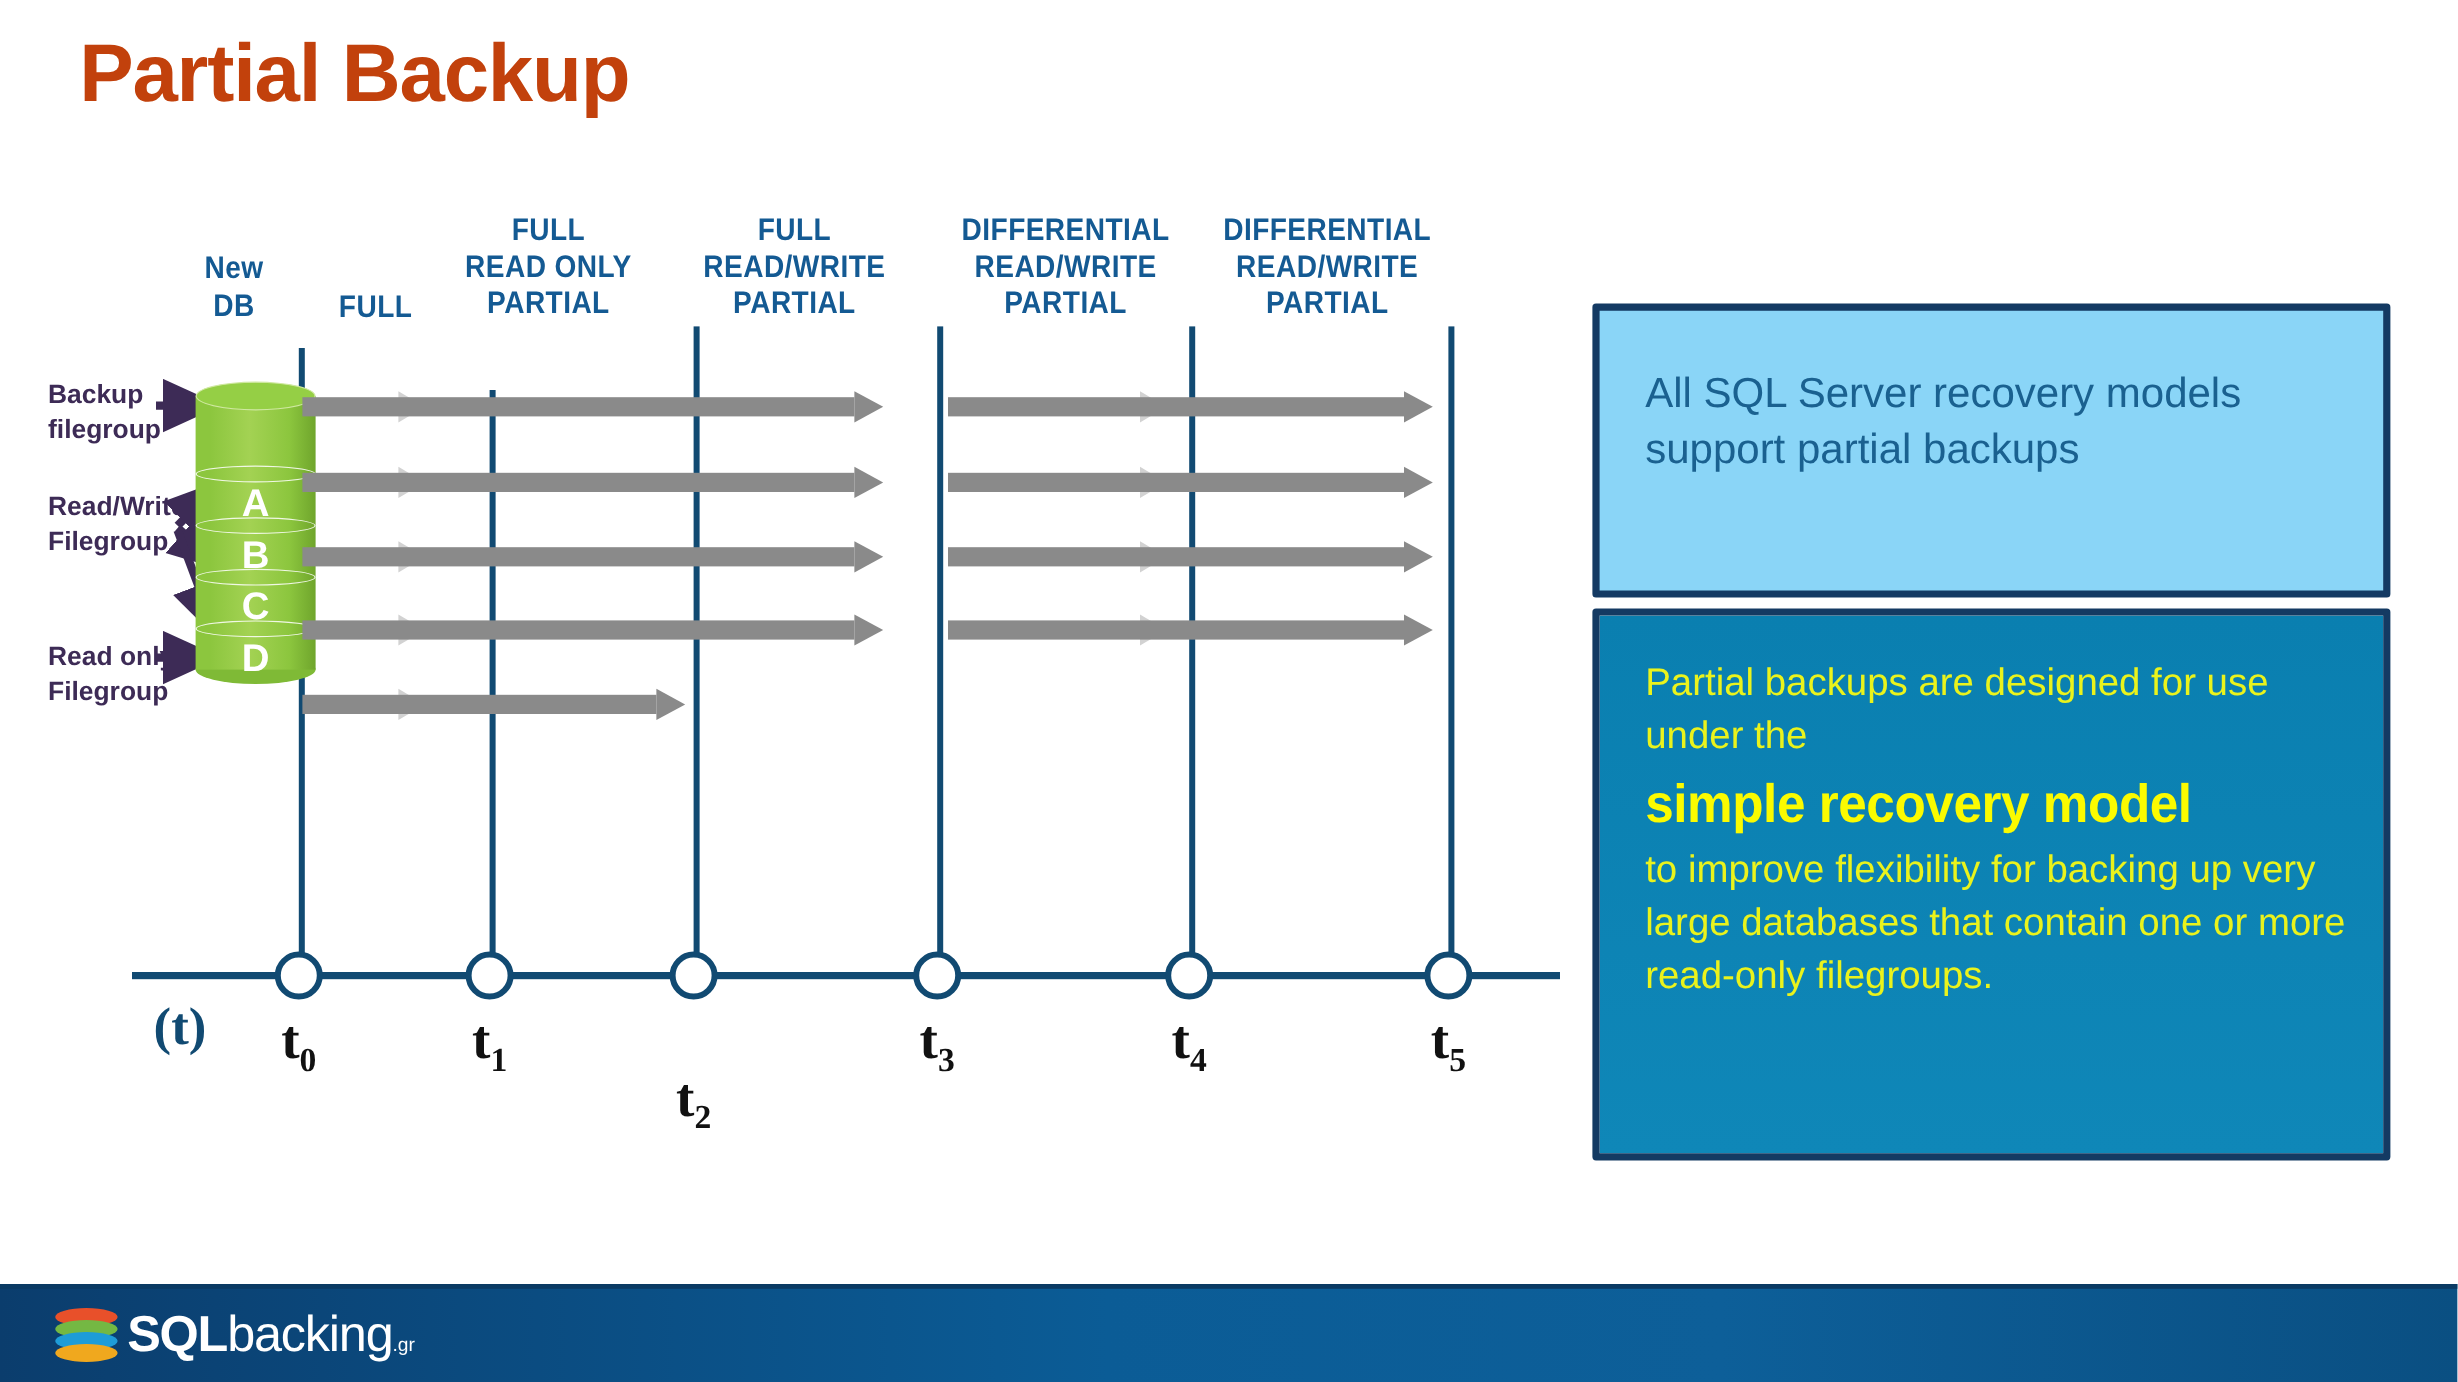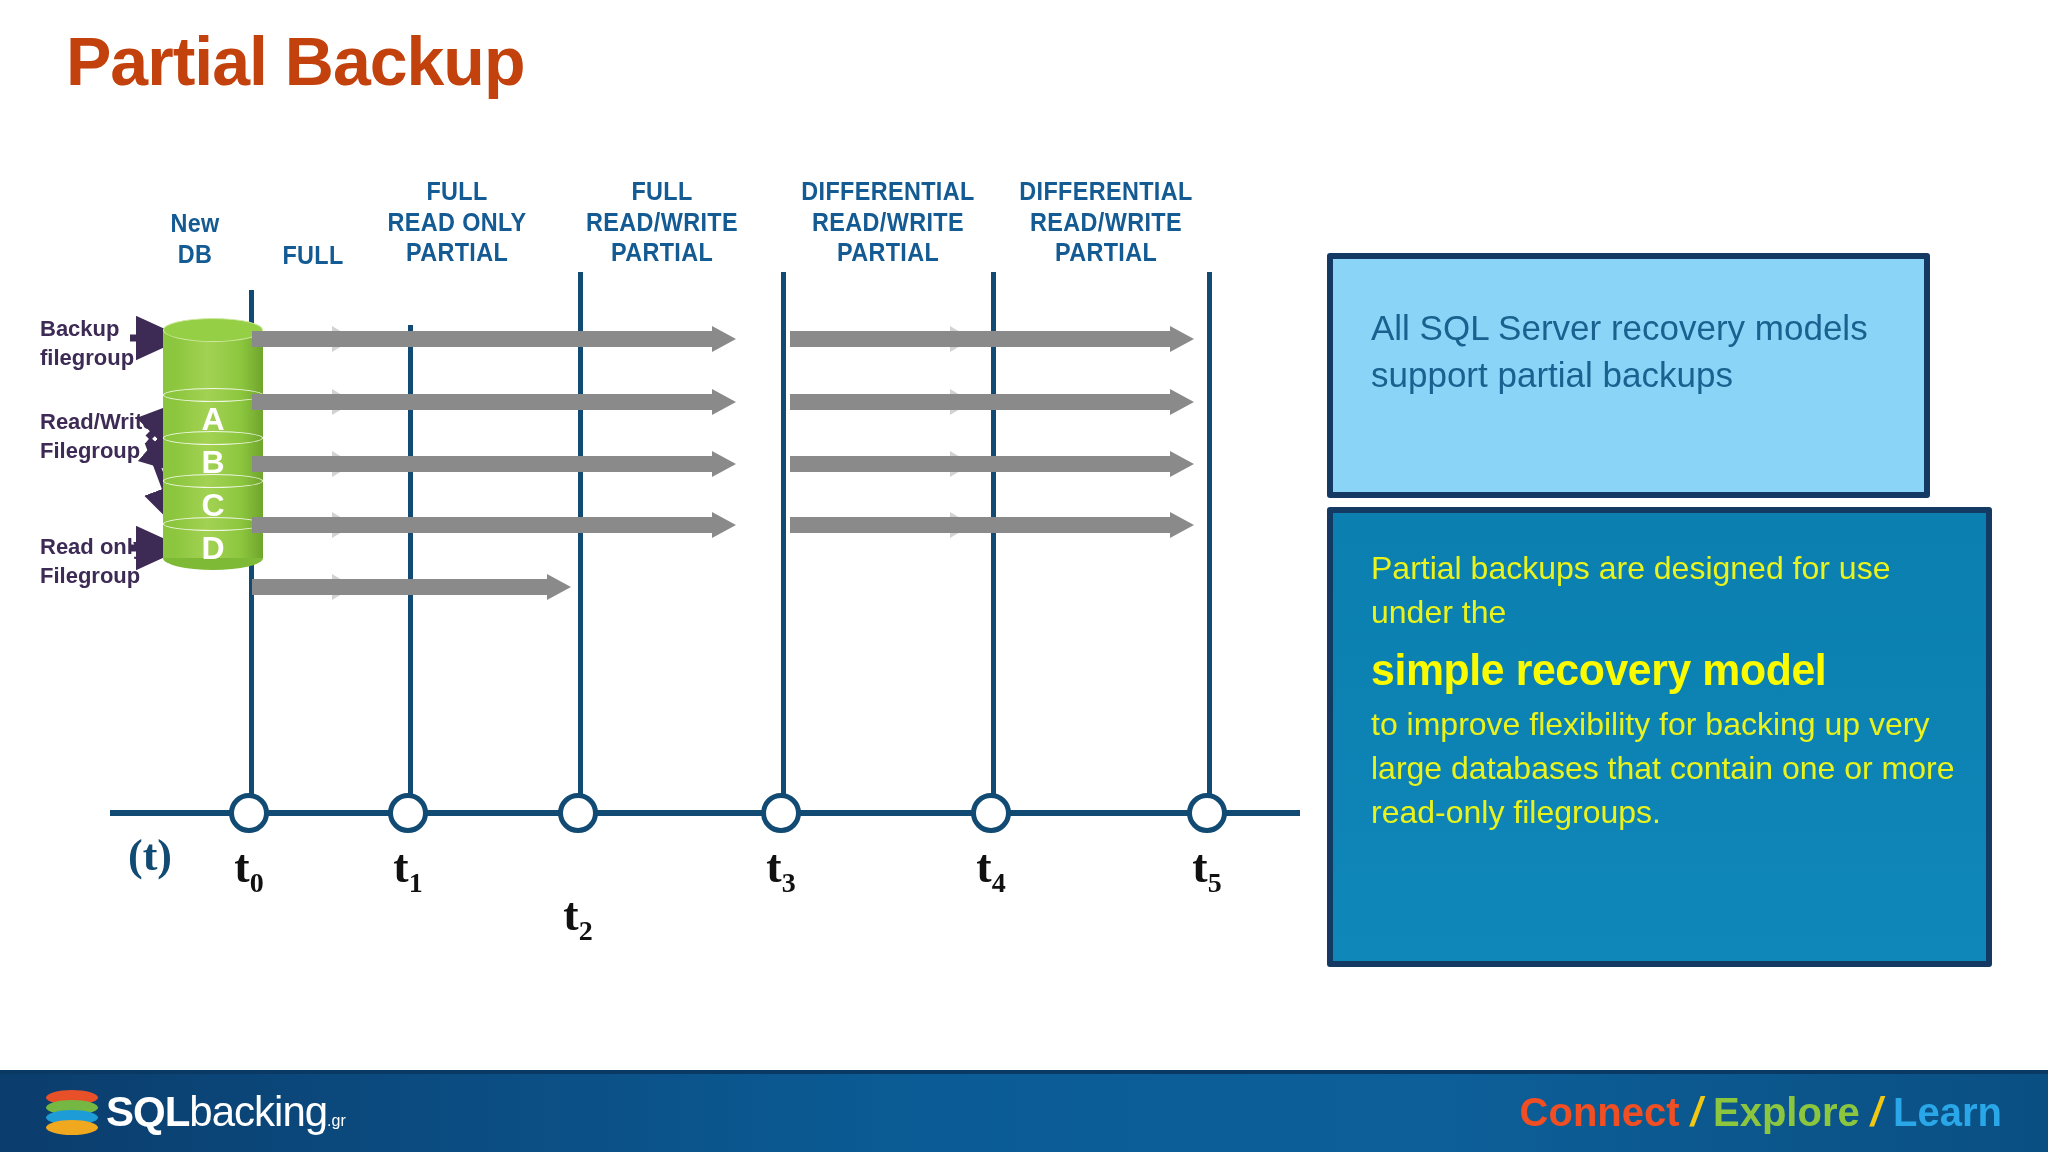--- a/index.html
+++ b/index.html
@@ -102,21 +102,21 @@
     border-left:24px solid #8a8a8a;
   }
   .arrowrow .ghost{
     position:absolute;top:0;width:0;height:0;
     border-top:13px solid transparent;border-bottom:13px solid transparent;
     border-left:22px solid #d2d2d2;
   }
 
   
   .box-top{
-    position:absolute;left:1327px;top:253px;width:603px;height:245px;
+    position:absolute;left:1327px;top:253px;width:665px;height:245px;
     background:#8ad5f7;
     border:6px solid #143a63;
     border-radius:3px;
     box-sizing:border-box;
   }
   .box-top .txt{
     position:absolute;left:38px;top:46px;width:575px;
     color:#1a6190;font-size:35px;line-height:1.33;
   }
   .box-bot{
@@ -343,22 +343,15 @@
         <div class="db-layer" id="dbl0" style="top: 1px; background: rgb(232, 80, 42);"></div>
         <div class="db-layer" id="dbl1" style="top: 11px; background: rgb(116, 184, 67);"></div>
         <div class="db-layer" id="dbl2" style="top: 21px; background: rgb(30, 156, 215);"></div>
         <div class="db-layer" id="dbl3" style="top: 31px; background: rgb(240, 168, 30);"></div>
       </div>
       <div class="logo-text">
         <span class="b">SQL</span><span class="l">backing</span><span class="gr">.gr</span>
       </div>
     </div>
 
-    <div class="tagline">
-      <span id="tg-connect" style="color: rgb(240, 78, 35);">Connect</span>
-      <span id="tg-sep1" style="color: rgb(242, 200, 17); font-style: italic;">/</span>
-      <span id="tg-explore" style="color: rgb(140, 198, 62);">Explore</span>
-      <span id="tg-sep2" style="color: rgb(242, 200, 17); font-style: italic;">/</span>
-      <span id="tg-learn" style="color: rgb(42, 167, 232);">Learn</span>
-    </div>
   </div>
 
 </div>
 
 </body></html>

